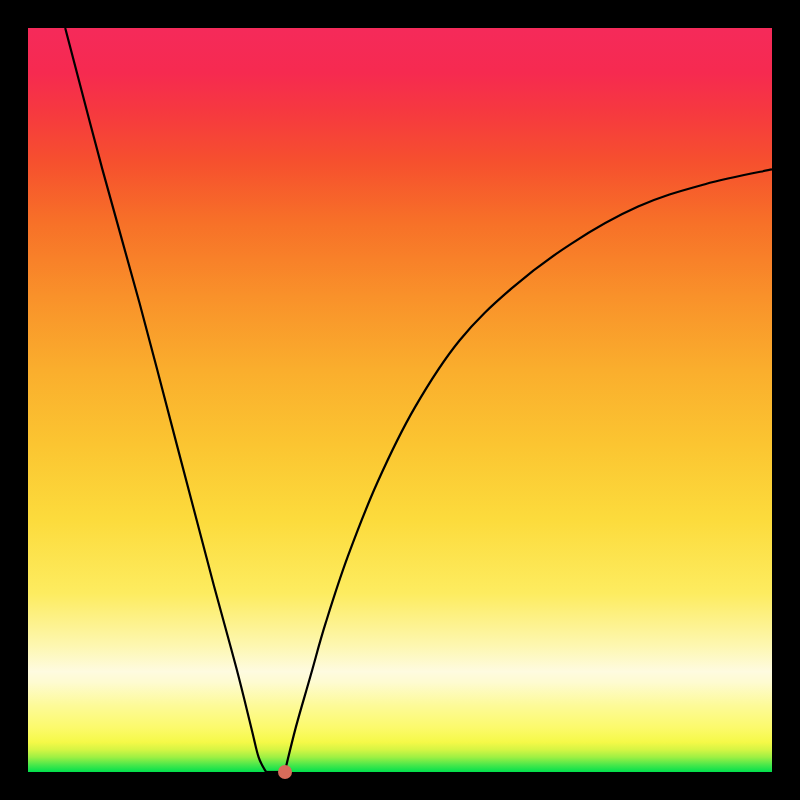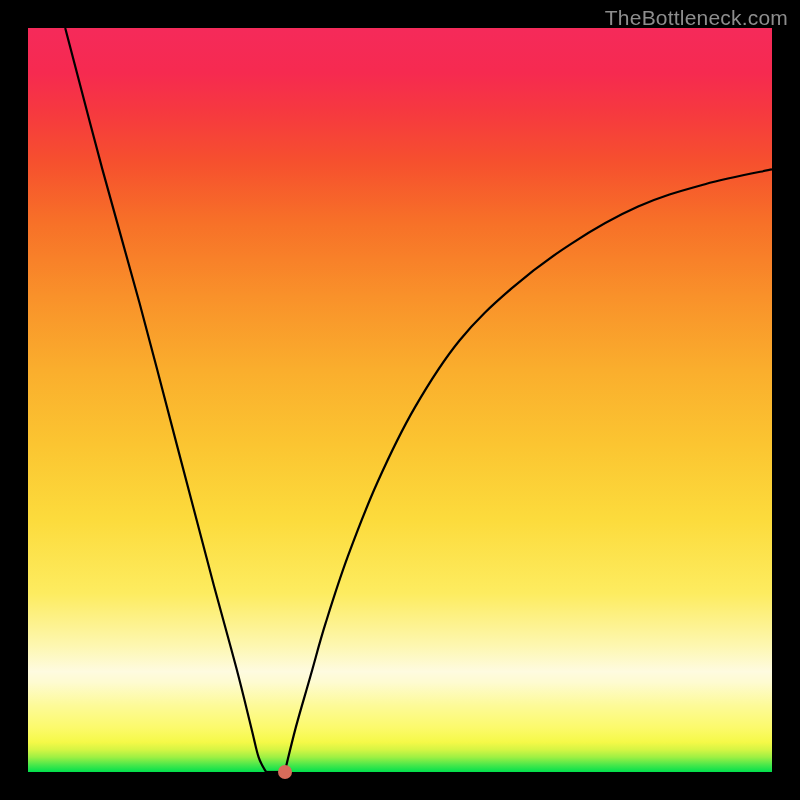--- a/index.html
+++ b/index.html
@@ -79,15 +79,14 @@
 
       <path id="left-path" d="M 37.2 0.0 C 43.9 25.4, 61.0 91.8, 74.4 141.4 C 87.8 190.9, 98.2 225.7, 111.6 275.3 C 125.0 324.8, 135.4 365.8, 148.8 416.6 C 162.2 467.5, 175.3 517.8, 186.0 558.0 C 196.7 598.2, 201.6 614.4, 208.3 639.8 C 215.0 665.3, 219.2 683.3, 223.2 699.4 C 227.2 715.4, 228.0 721.1, 230.6 729.1 C 233.3 737.2, 236.7 741.3, 238.1 744.0" stroke="#000" stroke-width="2.2" fill="none"></path>
 
       <path id="flat-path" d="M 238.1 744.0 L 256.7 744.0" stroke="#000" stroke-width="2.2" fill="none"></path>
 
       <path id="right-path" d="M 256.7 744.0 C 258.7 736.0, 263.2 716.8, 267.8 699.4 C 272.5 682.0, 277.4 666.0, 282.7 647.3 C 288.1 628.5, 290.9 616.6, 297.6 595.2 C 304.3 573.8, 310.5 553.7, 319.9 528.2 C 329.3 502.8, 337.6 480.6, 349.7 453.8 C 361.7 427.1, 372.1 404.9, 386.9 379.4 C 401.6 354.0, 414.1 333.9, 431.5 312.5 C 448.9 291.1, 463.5 277.8, 483.6 260.4 C 503.7 243.0, 520.4 230.5, 543.1 215.8 C 565.9 201.0, 586.0 189.3, 610.1 178.6 C 634.2 167.8, 652.9 162.9, 677.0 156.2 C 701.1 149.5, 731.9 144.0, 744.0 141.4" stroke="#000" stroke-width="2.2" fill="none"></path>
     </svg>
     <div class="dot" id="min-dot" style="left: 256.68px; top: 744px;"></div>
   </div>
 
-  <div class="watermark">TheBottleneck.com</div>
 
 </div>
 
 </body></html>

